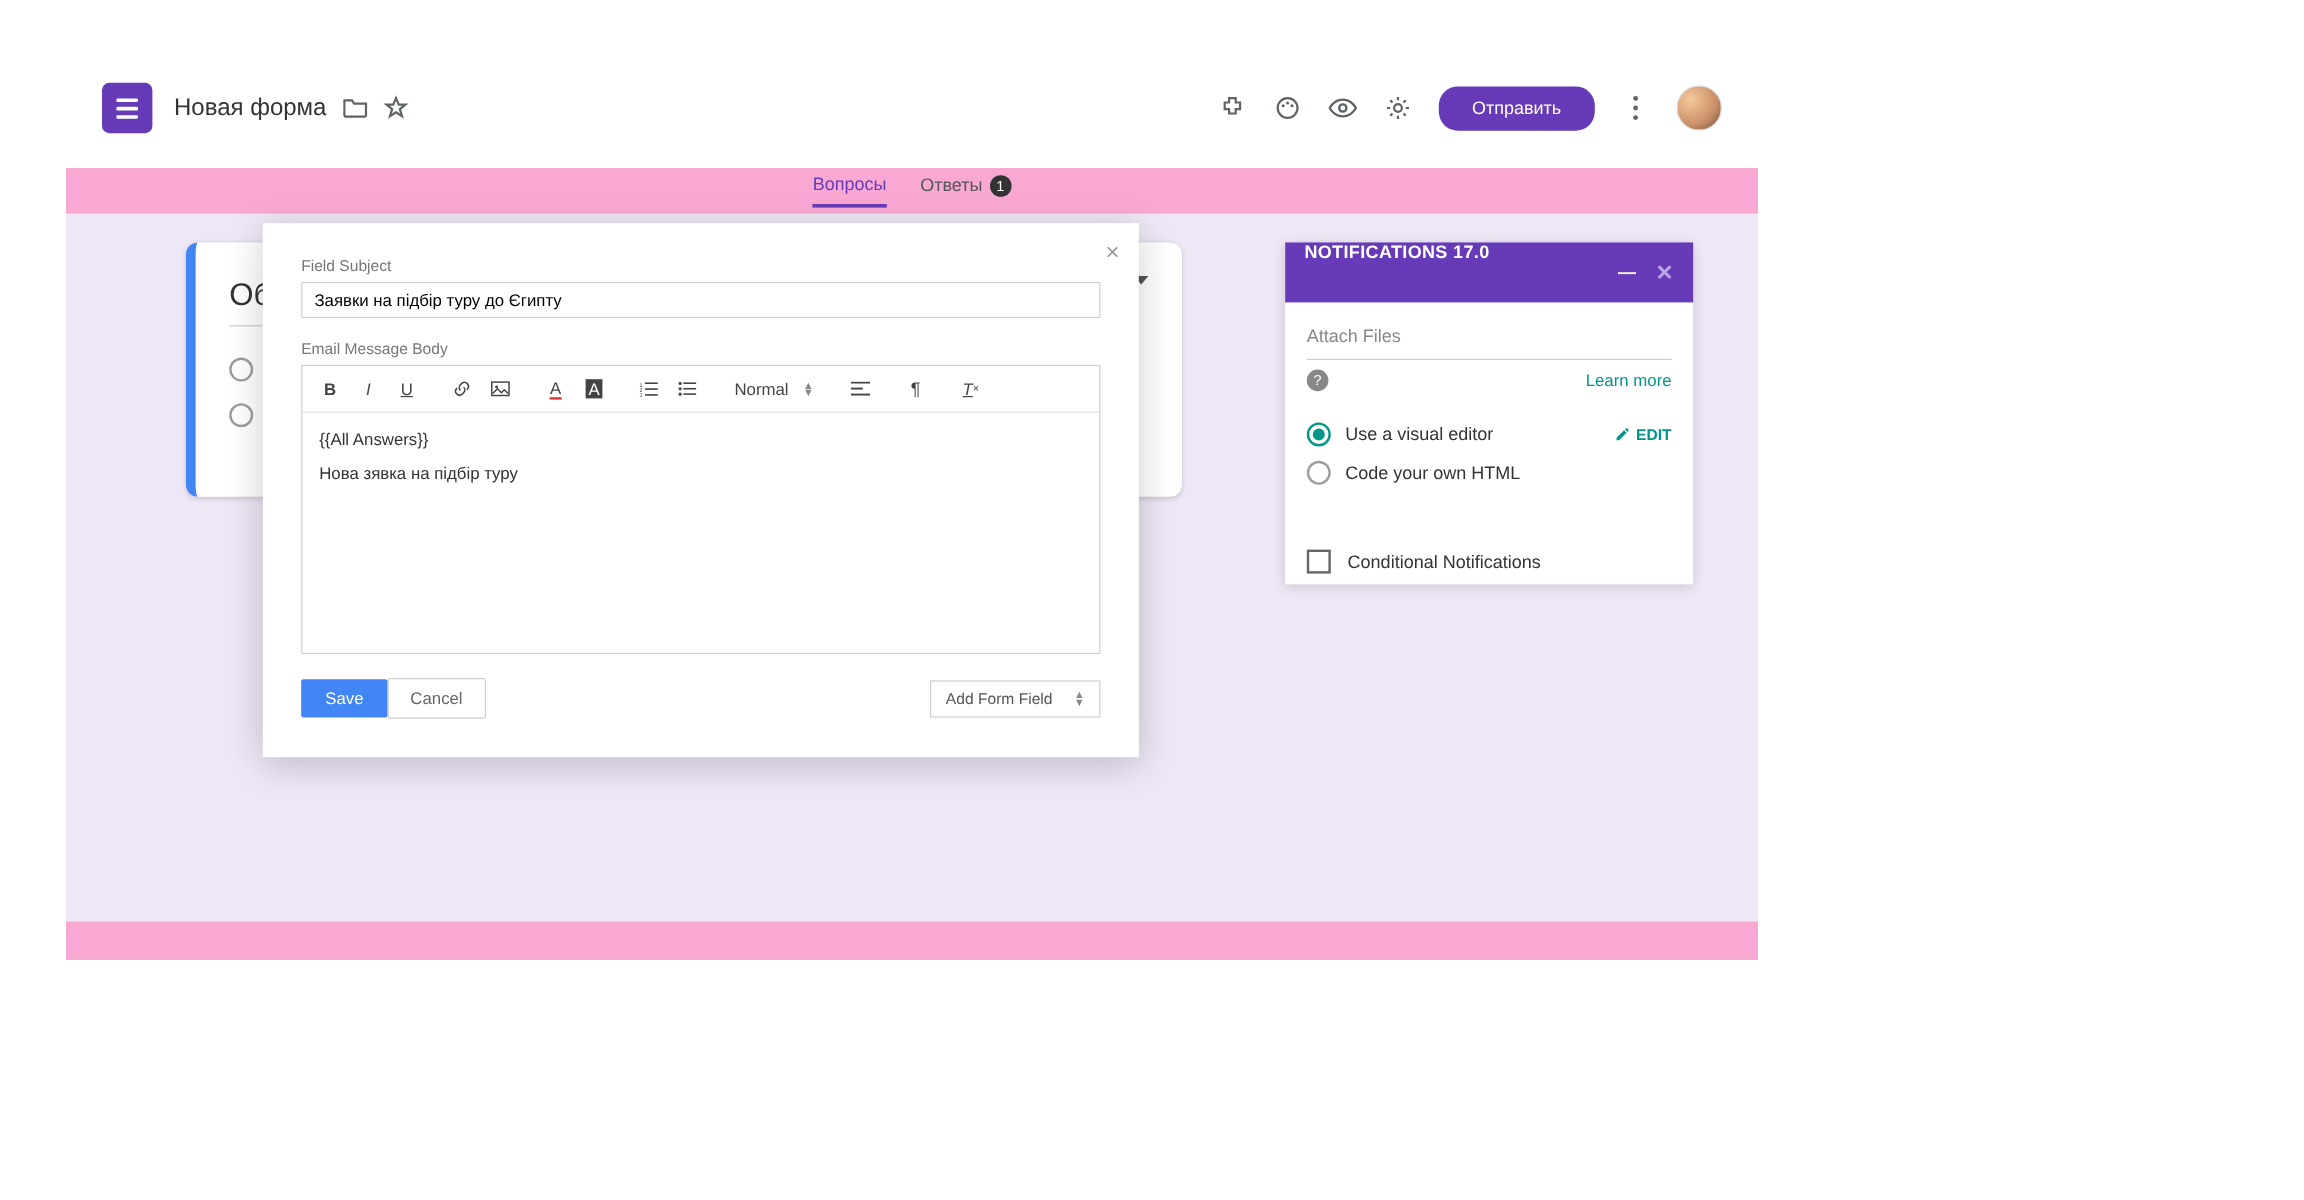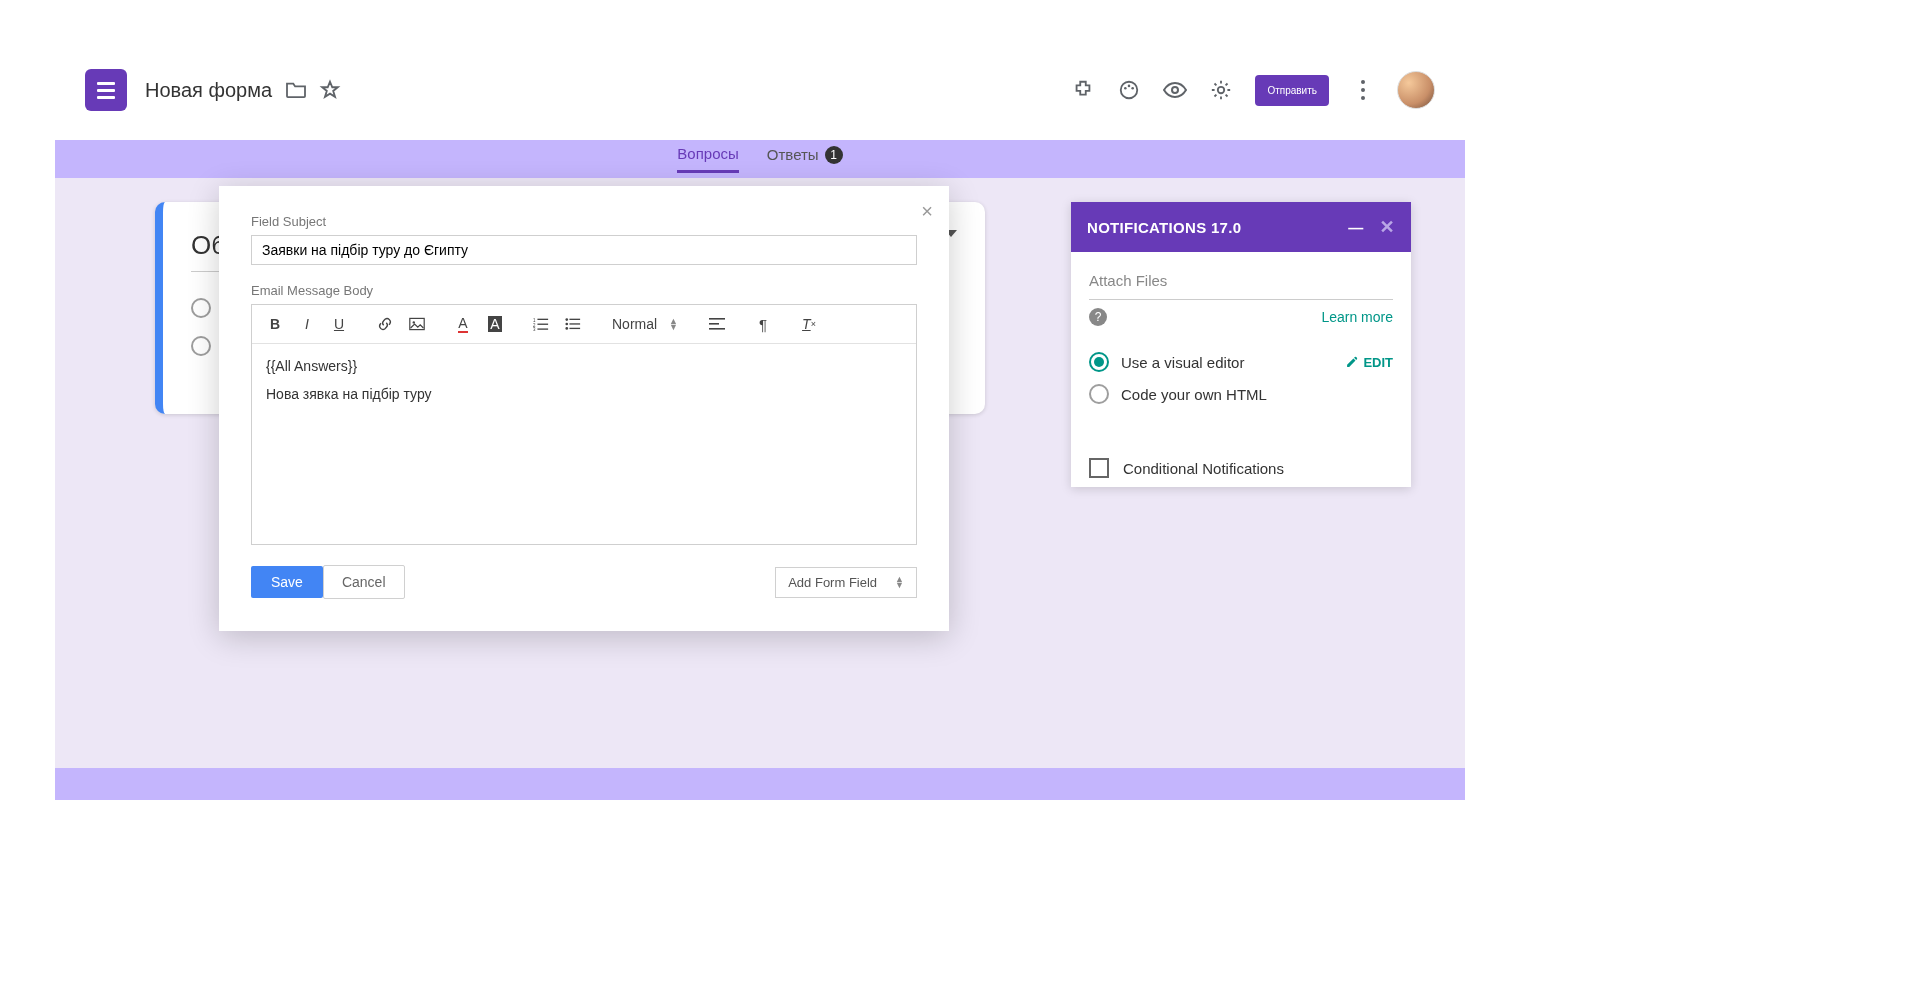--- a/index.html
+++ b/index.html
@@ -1,28 +1,28 @@
 <!DOCTYPE html>
 <html><head>
 <meta charset="utf-8">
 <style>
   * { box-sizing: border-box; margin: 0; padding: 0; font-family: Arial, "Helvetica Neue", sans-serif; }
   body { background: #fff; width: 1920px; height: 1000px; overflow: hidden; }
-  .frame { position: absolute; left: 55px; top: 40px; width: 1410px; height: 760px; background: #c4b5fd; }
+  .frame { position: absolute; left: 55px; top: 40px; width: 1410px; height: 760px; background: #f9a8d4; }
 
   
   .hdr { height: 100px; background: #fff; display: flex; align-items: center; padding: 0 30px; }
   .logo { width: 42px; height: 42px; background: #673AB7; border-radius: 6px; display: flex; flex-direction: column; justify-content: center; align-items: center; gap: 4px; margin-right: 18px; }
   .logo span { display: block; width: 18px; height: 3px; background: #fff; border-radius: 1px; }
   .doc-title { font-size: 20px; color: #333; }
   .hdr-icons { margin-left: 12px; display: flex; gap: 10px; align-items: center; }
   .hdr-icon { width: 24px; height: 24px; color: #5f6368; display: flex; align-items: center; justify-content: center; }
   .spacer { flex: 1; }
   .right-tools { display: flex; align-items: center; gap: 22px; }
-  .send-btn { background: #673AB7; color: #fff; border: none; padding: 10px 12px; font-size: 10px; border-radius: 4px; }
+  .send-btn { background: #673AB7; color: #fff; border: none; padding: 10px 28px; font-size: 15px; border-radius: 16px; }
   .avatar { width: 38px; height: 38px; border-radius: 50%; background: radial-gradient(circle at 30% 30%, #f5c99b 0%, #c98f68 60%, #6e4b38 100%); border: 1px solid #ddd; }
 
   
   .tabs { display: flex; justify-content: center; gap: 28px; align-items: center; height: 38px; border-bottom: 1px solid transparent; }
   .tab { font-size: 15px; color: #555; padding-bottom: 8px; display: flex; align-items: center; gap: 6px; }
   .tab.active { color: #673AB7; border-bottom: 3px solid #673AB7; }
   .badge { background: #333; color: #fff; font-size: 12px; border-radius: 50%; width: 18px; height: 18px; display: inline-flex; align-items: center; justify-content: center; }
 
   
   .canvas { background: #EDE7F6; height: 590px; position: relative; padding-top: 24px; }
@@ -56,21 +56,21 @@
   .editor-body p { margin-bottom: 12px; }
 
   .modal-footer { display: flex; align-items: center; margin-top: 20px; }
   .btn-save { background: #4285F4; color: #fff; border: none; padding: 8px 20px; font-size: 14px; border-radius: 2px; }
   .btn-cancel { background: #fff; color: #666; border: 1px solid #d0d0d0; padding: 8px 18px; font-size: 14px; border-radius: 2px; }
   .add-field { margin-left: auto; border: 1px solid #d0d0d0; padding: 7px 12px; font-size: 13px; color: #555; display: flex; align-items: center; gap: 18px; background: #fff; }
   .updn { display: flex; flex-direction: column; line-height: 6px; font-size: 9px; color: #888; }
 
   
   .side-panel { position: absolute; right: 54px; top: 24px; width: 340px; background: #fff; box-shadow: 0 2px 10px rgba(0,0,0,0.15); }
-  .sp-head { background: #673AB7; color: #fff; height: 50px; display: flex; align-items: center; padding: 0 16px; font-size: 15px; font-weight: 600; letter-spacing: .3px; }
+  .sp-head { background: #673AB7; color: #fff; height: 50px; display: flex; padding: 0 16px; font-size: 15px; font-weight: 600; letter-spacing: .3px; }
   .sp-head .sp-ctrls { margin-left: auto; display: flex; gap: 16px; align-items: center; }
   .sp-body { padding: 14px 18px 9px; }
   .attach { color: #888; font-size: 15px; border-bottom: 1px solid #ccc; padding: 6px 0 10px; margin-bottom: 8px; }
   .helprow { display: flex; justify-content: space-between; align-items: center; font-size: 14px; margin-bottom: 26px; }
   .helprow .q { width: 18px; height: 18px; border-radius: 50%; background: #888; color: #fff; font-size: 12px; display: flex; align-items: center; justify-content: center; }
   .link { color: #009688; }
   .sec-q { font-size: 15px; color: #333; line-height: 1.4; margin-bottom: 16px; }
   .radio-row { display: flex; align-items: center; gap: 12px; margin: 12px 0; font-size: 15px; color: #333; }
   .radio-outer { width: 20px; height: 20px; border: 2px solid #9e9e9e; border-radius: 50%; display: flex; align-items: center; justify-content: center; }
   .radio-outer.sel { border-color: #009688; }

